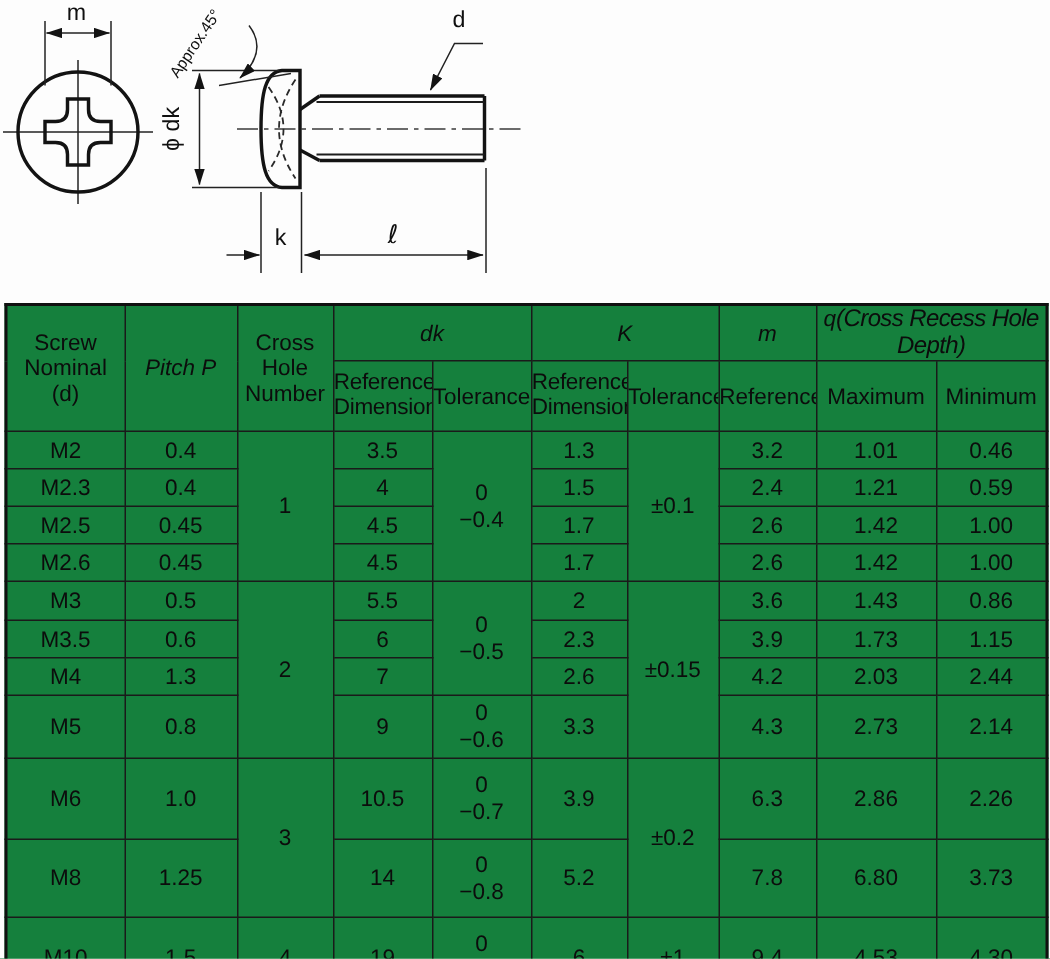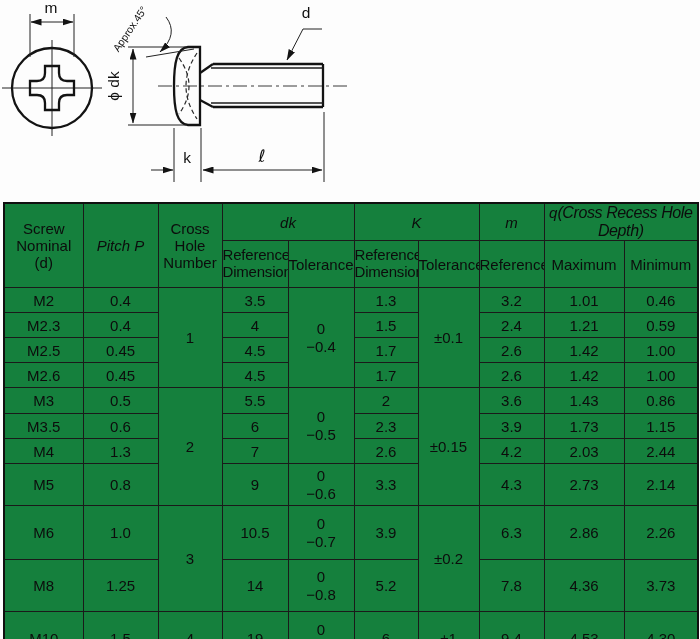--- a/index.html
+++ b/index.html
@@ -247,21 +247,21 @@
       <td>2.26</td>
     </tr>
     <tr class="h52">
       <td class="nom">M8</td>
       <td>1.25</td>
       <td>14</td>
       <td class="pre tol">0
 −0.8</td>
       <td>5.2</td>
       <td>7.8</td>
-      <td>4.36</td>
+      <td>6.80</td>
       <td>3.73</td>
     </tr>
     <tr class="h54">
       <td class="nom">M10</td>
       <td>1.5</td>
       <td>4</td>
       <td>19</td>
       <td class="pre tol">0
 −1.5</td>
       <td>6</td>

